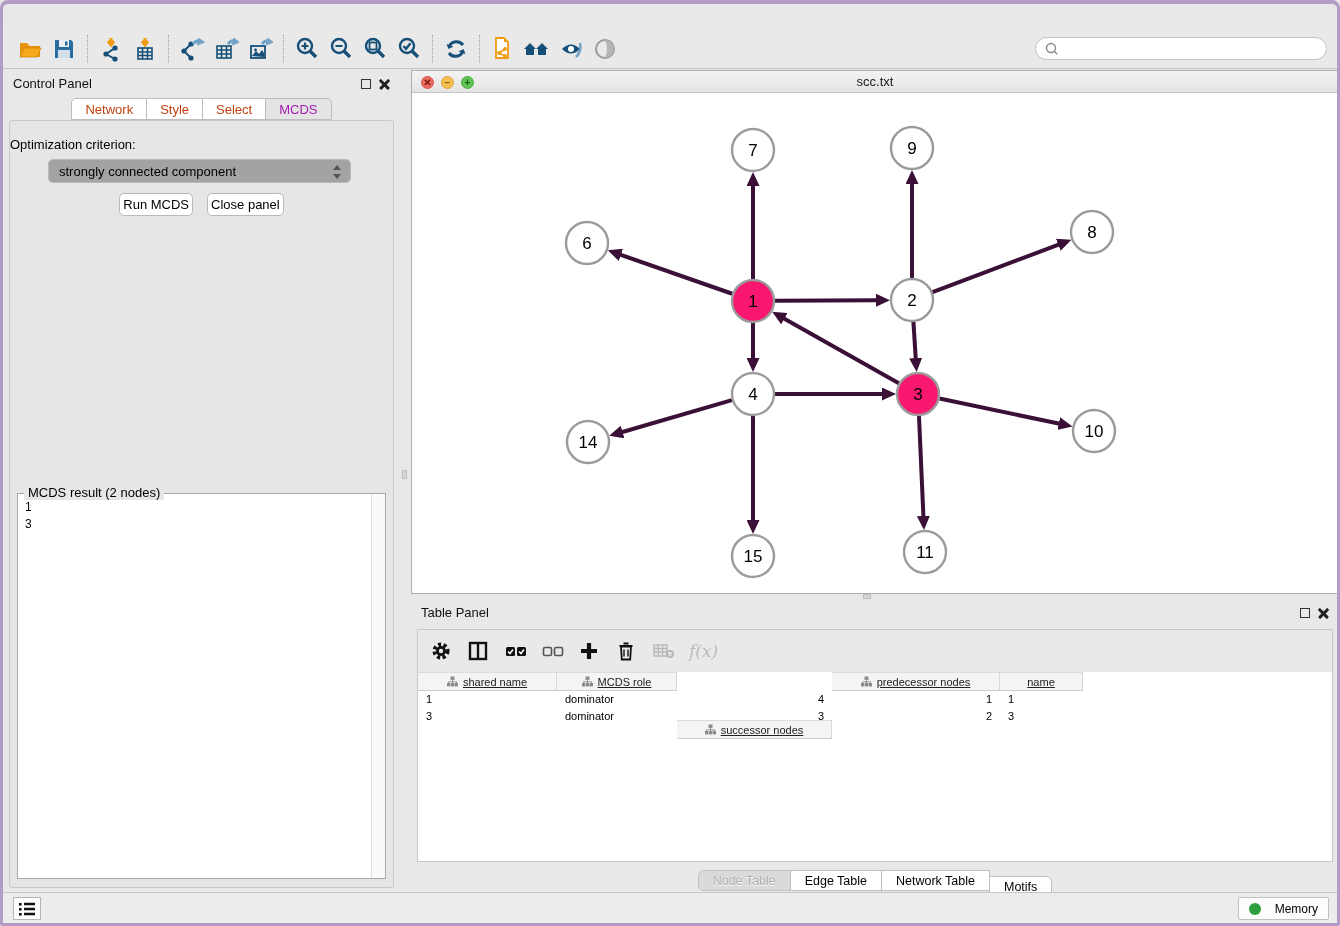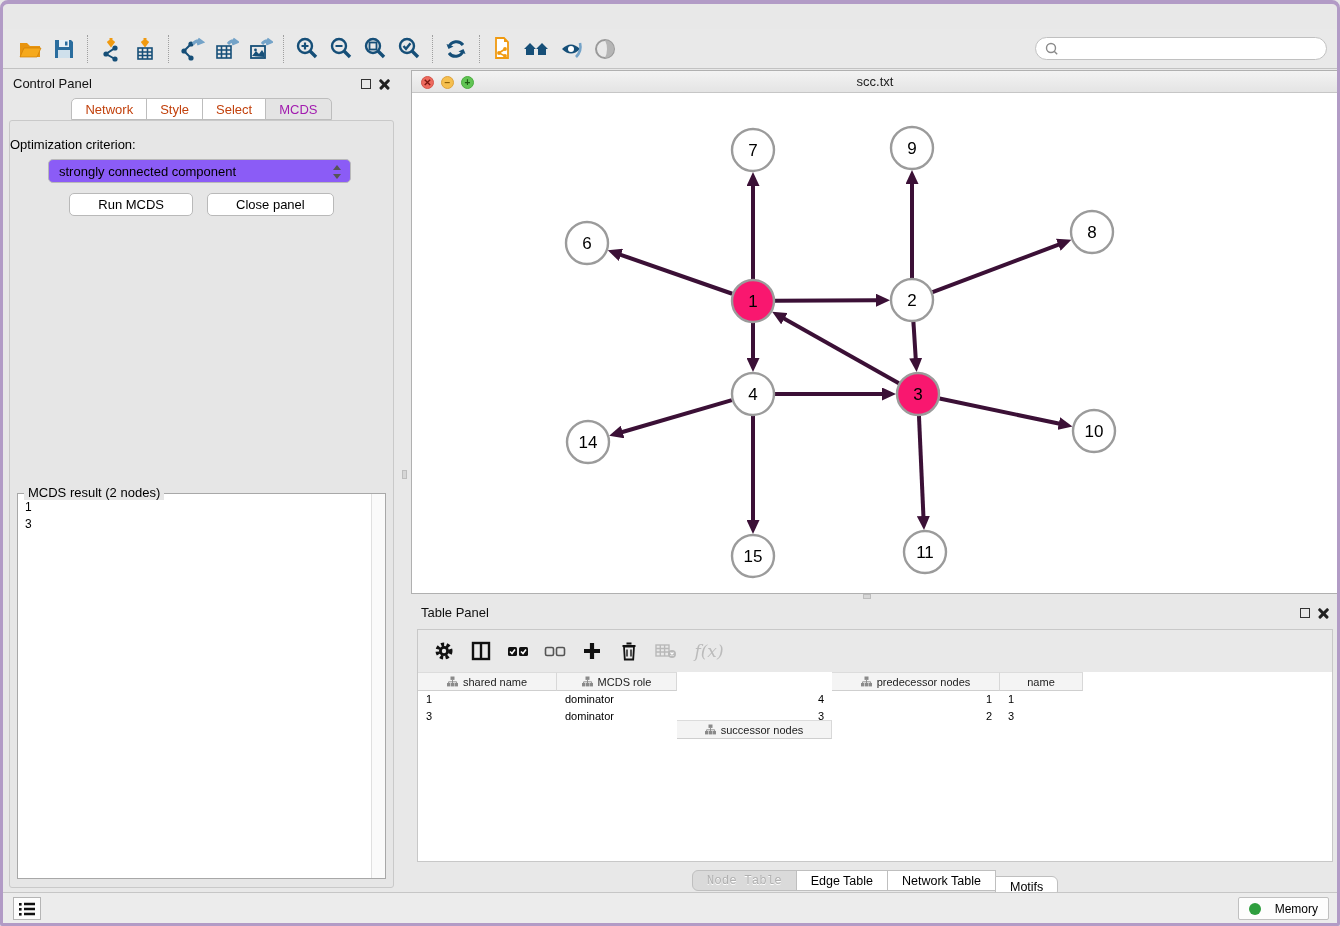--- a/index.html
+++ b/index.html
@@ -40,30 +40,30 @@
   .control-panel { position:absolute; left:0; top:66px; width:397px; height:822px; }
   .ctl-tabs { position:absolute; left:0; right:0; top:28px; display:flex; justify-content:center; }
   .tab { height:22px; padding:2px 13px; background:#fff; border:1px solid #bdbdbd; font-size:13px;
          color:#c2410c; cursor:pointer; margin-left:-1px; display:flex; align-items:center; }
   .tab:first-child { border-radius:5px 0 0 0; margin-left:0; }
   .tab:last-child { border-radius:0 5px 0 0; }
   .tab.active { background:#e4e4e4; color:#a21caf;text-align:right; }
   .ctl-body { position:absolute; left:6px; right:6px; top:50px; bottom:4px;
               background:#e6e6e6; border:1px solid #c9c9c9; border-radius:3px; }
   .opt-label { position:absolute; left:0; right:0; top:16px; text-align:left; font-size:13px; }
-  .criterion { position:absolute; left:38px; right:42px; top:38px; height:24px; background:#8b5cf6;
+  .criterion { position:absolute; left:38px; right:42px; top:38px; height:24px; background:#a3a3a3;
                border:1px solid #b9b9b9; border-radius:5px; font-size:13px; display:flex;
                align-items:center; padding:0 22px 0 10px; cursor:pointer; }
   .spin { position:absolute; right:8px; top:5px; width:9px; height:14px; }
   .spin:before { content:""; position:absolute; left:0; top:0; border:4.5px solid transparent;
                  border-bottom:5px solid #555; border-top:none; }
   .spin:after { content:""; position:absolute; left:0; bottom:0; border:4.5px solid transparent;
                 border-top:5px solid #555; border-bottom:none; }
   .btn-row { position:absolute; left:0; right:0; top:72px; display:flex; justify-content:center; gap:14px; }
-  .pbtn { height:23px; padding:0 28px; background:#fff; border:1px solid #b9b9b9; border-radius:5px;
+  .pbtn { height:23px; padding:0 3px; background:#fff; border:1px solid #b9b9b9; border-radius:5px;
           font-size:13px; cursor:pointer; font-family:"Liberation Sans", sans-serif; }
   .result-box { position:absolute; left:7px; right:7px; top:372px; bottom:8px;
                 border:1px solid #a8a8a8; background:#fff; }
   .result-legend { position:absolute; left:6px; top:-9px; background:#e6e6e6; padding:0 4px;
                    font-size:13px; color:#000; }
   .result-list { position:absolute; left:1px; top:3px; right:15px; bottom:1px; overflow:hidden;
                  font-size:12px; line-height:17px; padding:2px 6px; }
   .result-scroll { position:absolute; right:0; top:0; bottom:0; width:14px; background:#fafafa;
                    border-left:1px solid #e0e0e0; }
 
@@ -77,32 +77,32 @@
   .net-name { position:absolute; left:0; right:0; top:3px; text-align:center; font-size:13px; color:#222; }
   .net-canvas { position:absolute; left:0; top:22px; right:0; bottom:0; background:#fff; }
 
   
   .table-panel { position:absolute; left:408px; top:595px; width:928px; height:293px; }
   .tp-inner { position:absolute; left:6px; right:6px; top:30px; height:233px;
               border:1px solid #c8c8c8; background:#fff; }
   .tp-toolbar { position:absolute; left:0; right:0; top:0; height:42px; background:#e9e9e9;
                 display:flex; align-items:center; padding:0 12px; gap:9px; }
   .tp-btn { width:28px; height:28px; border:none; background:transparent; display:flex;
-            align-items:center; justify-content:center; cursor:pointer; }
+            align-items:center; justify-content:flex-start; cursor:pointer; }
   .fx { font-family:"DejaVu Serif", serif; font-style:italic; font-size:17px; color:#bbb; }
   .thead { position:absolute; left:0; right:0; top:42px; height:19px; }
   .th { position:absolute; top:0; height:19px; background:#f4f4f4; border-right:1px solid #d8d8d8;
         border-bottom:1px solid #cfcfcf; border-top:1px solid #dcdcdc; font-size:11px; color:#222;
-        display:flex; align-items:center; justify-content:center; gap:5px; cursor:pointer; }
+        display:flex; align-items:center; justify-content:center; gap:5px; cursor:pointer;text-decoration:underline; }
   .trow { position:absolute; height:17px; font-size:11px; color:#000; }
   .td { position:absolute; top:0; height:17px; line-height:17px; padding:0 8px; white-space:nowrap; }
   .tabstrip { position:absolute; left:0; right:0; top:271px; display:flex; justify-content:center; }
   .btab { height:21px; padding:1px 14px; background:#fff; border:1px solid #bfbfbf; margin-left:-1px;
           font-size:12.5px; display:flex; align-items:center; cursor:pointer; }
-  .btab:first-child { border-radius:6px 0 0 6px; margin-left:0;font-family:Liberation Mono, monospace; }
+  .btab:first-child { border-radius:6px 0 0 6px; margin-left:0; }
   .btab:last-child { border-radius:0 6px 6px 0;margin-top:6px; }
   .btab.active { background:#dadada; color:#b0b0b0; text-shadow:0 1px 0 #fff; }
 
   
   .statusbar { position:absolute; left:0; right:0; bottom:0; height:31px; background:#ececec;
                border-top:1px solid #c6c6c6; }
   .list-btn { position:absolute; left:10px; top:4px; width:28px; height:23px; background:#fdfdfd;
               border:1px solid #b5b5b5; display:flex; align-items:center; justify-content:center; cursor:pointer; }
   .mem-btn { position:absolute; right:8px; top:4px; height:23px; background:#fdfdfd;
              border:1px solid #c0c0c0; border-radius:2px; display:flex; align-items:center;

